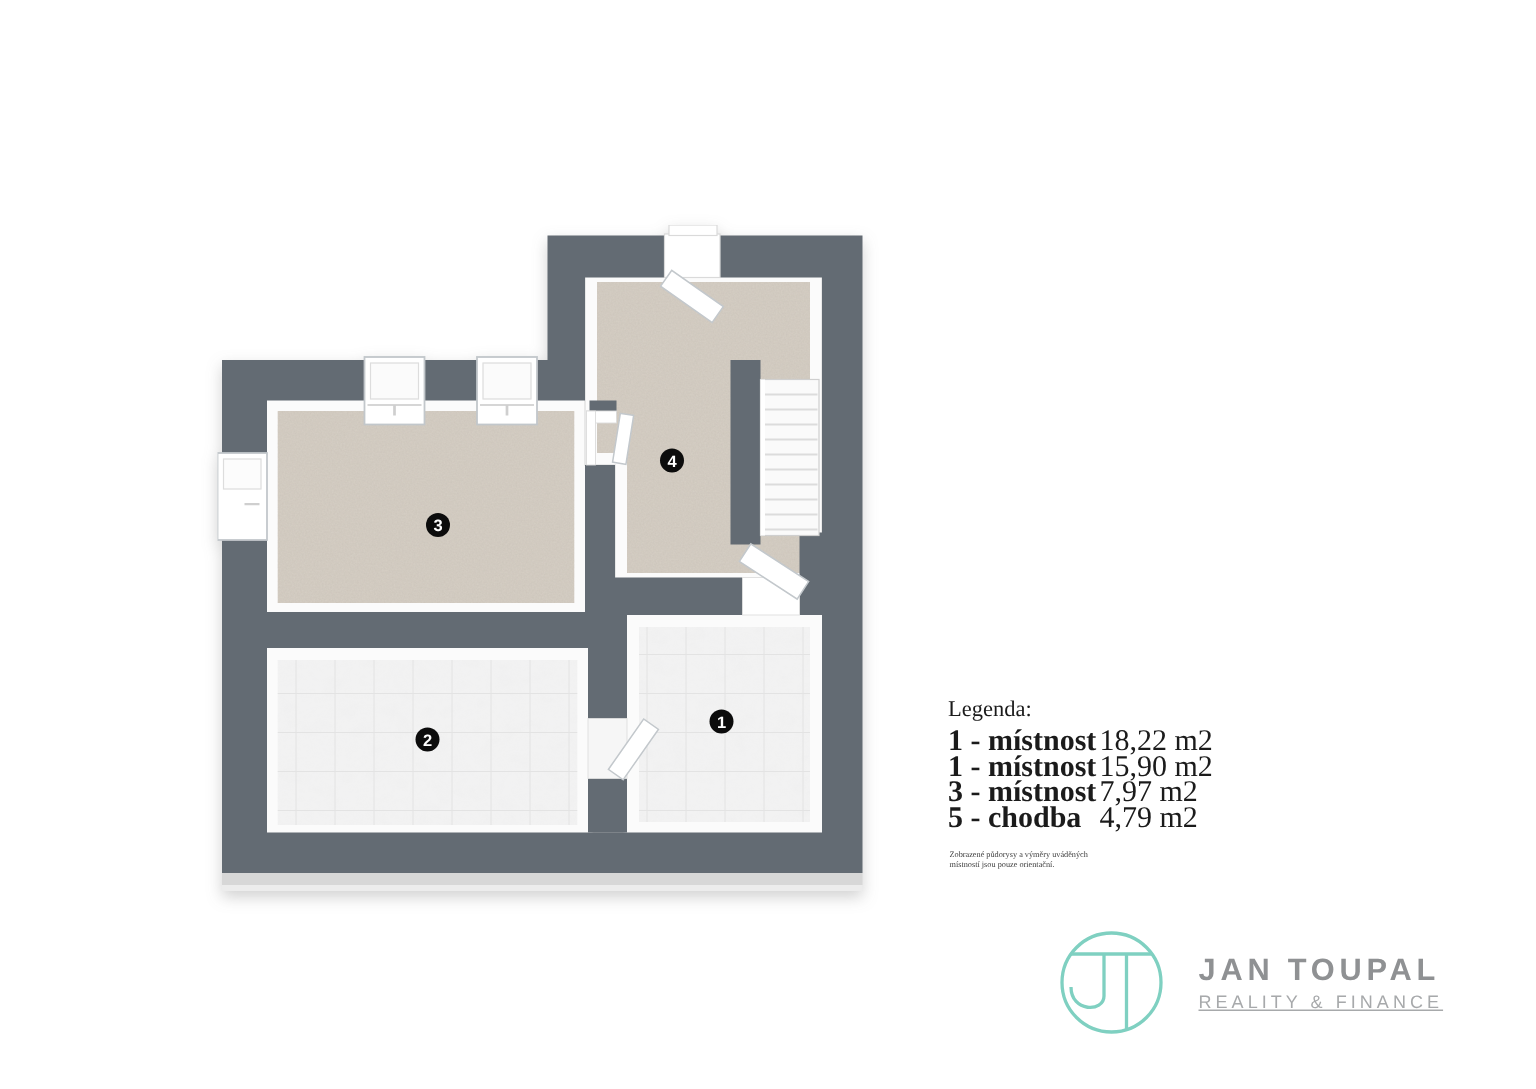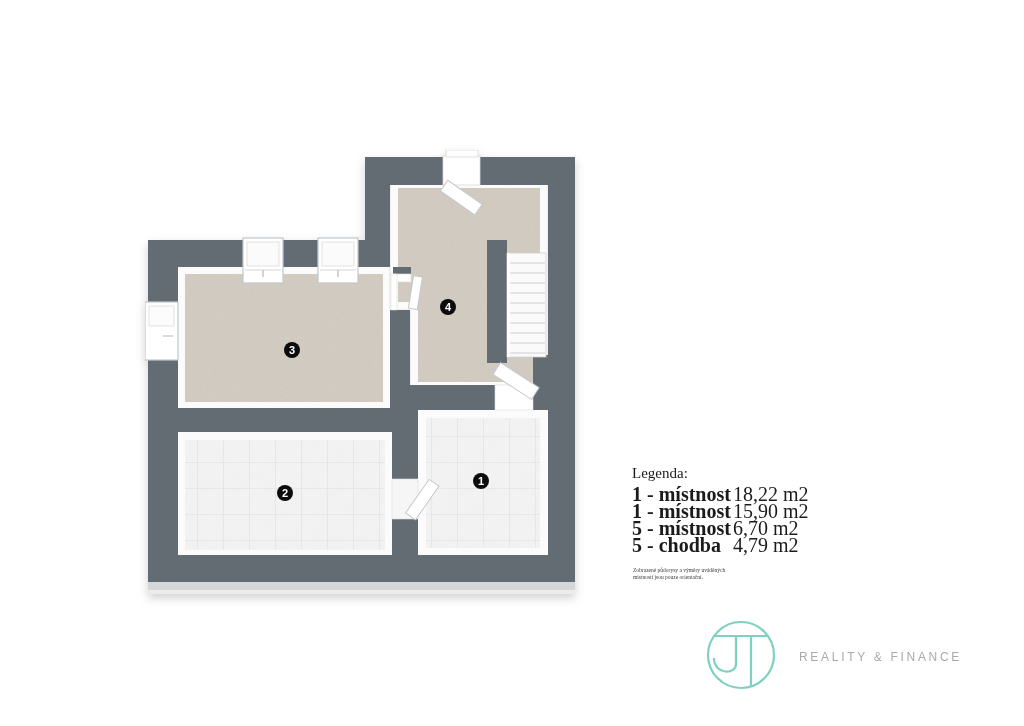--- a/index.html
+++ b/index.html
@@ -13,21 +13,21 @@
   .legend-title{font-weight:normal;font-size:15px;line-height:18px;margin-bottom:4px;}
   .legend-row{display:flex;font-size:20px;line-height:17px;}
   .legend-row .lab{font-weight:bold;width:101px;}
   .legend-row .val{font-weight:normal;}
   .disclaimer{position:absolute;left:633px;top:567px;font-size:5.5px;line-height:7px;
               color:#3c3c3c;font-family:"Liberation Serif",serif;}
   
   .logo{position:absolute;left:705px;top:619px;display:flex;align-items:center;}
   .logo-text{margin-left:22px;}
   .logo-name{font-size:20.5px;font-weight:bold;letter-spacing:3.2px;color:#8f9193;line-height:22px;}
-  .logo-tag{font-size:12px;letter-spacing:2.7px;color:#a7a9ab;line-height:14px;margin-top:3px;}
+  .logo-tag{font-size:12px;letter-spacing:2.7px;color:#a7a9ab;line-height:14px;margin-top:3px;text-decoration:underline;}
 </style>
 </head>
 <body>
 
 <div class="page">
 
   <svg class="plan-svg" width="435" height="446" viewBox="0 0 435 446">
     <defs>
       <filter id="fCarpet" x="0%" y="0%" width="100%" height="100%">
         <feTurbulence type="fractalNoise" baseFrequency="0.9" numOctaves="2" seed="3" stitchTiles="stitch"></feTurbulence>
@@ -186,39 +186,40 @@
     <div class="legend-title">Legenda:</div>
     <div class="legend-row">
       <span class="lab">1 - místnost</span>
       <span class="val">18,22 m2</span>
     </div>
     <div class="legend-row">
       <span class="lab">1 - místnost</span>
       <span class="val">15,90 m2</span>
     </div>
     <div class="legend-row">
-      <span class="lab">5 - místnost</span>
-      <span class="val">6,70 m2</span>
+      <span class="lab">3 - místnost</span>
+      <span class="val">7,97 m2</span>
     </div>
     <div class="legend-row">
       <span class="lab">5 - chodba</span>
       <span class="val">4,79 m2</span>
     </div>
   </div>
 
   <div class="disclaimer">
     <div>Zobrazené půdorysy a výměry uváděných</div>
     <div>místností jsou pouze orientační.</div>
   </div>
 
   <div class="logo">
     <svg width="72" height="72" viewBox="0 0 72 72">
       <circle cx="36" cy="36" r="33" fill="none" stroke="#7fd0c1" stroke-width="2.2"></circle>
       <line x1="9" y1="17" x2="63" y2="17" stroke="#7fd0c1" stroke-width="2.2"></line>
       <line x1="46" y1="17" x2="46" y2="68" stroke="#7fd0c1" stroke-width="2.2"></line>
       <path d="M31,17 V45 C31,56 9,56 9,39" fill="none" stroke="#7fd0c1" stroke-width="2.2"></path>
     </svg>
     <div class="logo-text">
+      <div class="logo-name">JAN TOUPAL</div>
       <div class="logo-tag">REALITY &amp; FINANCE</div>
     </div>
   </div>
 
 </div>
 
 </body></html>

